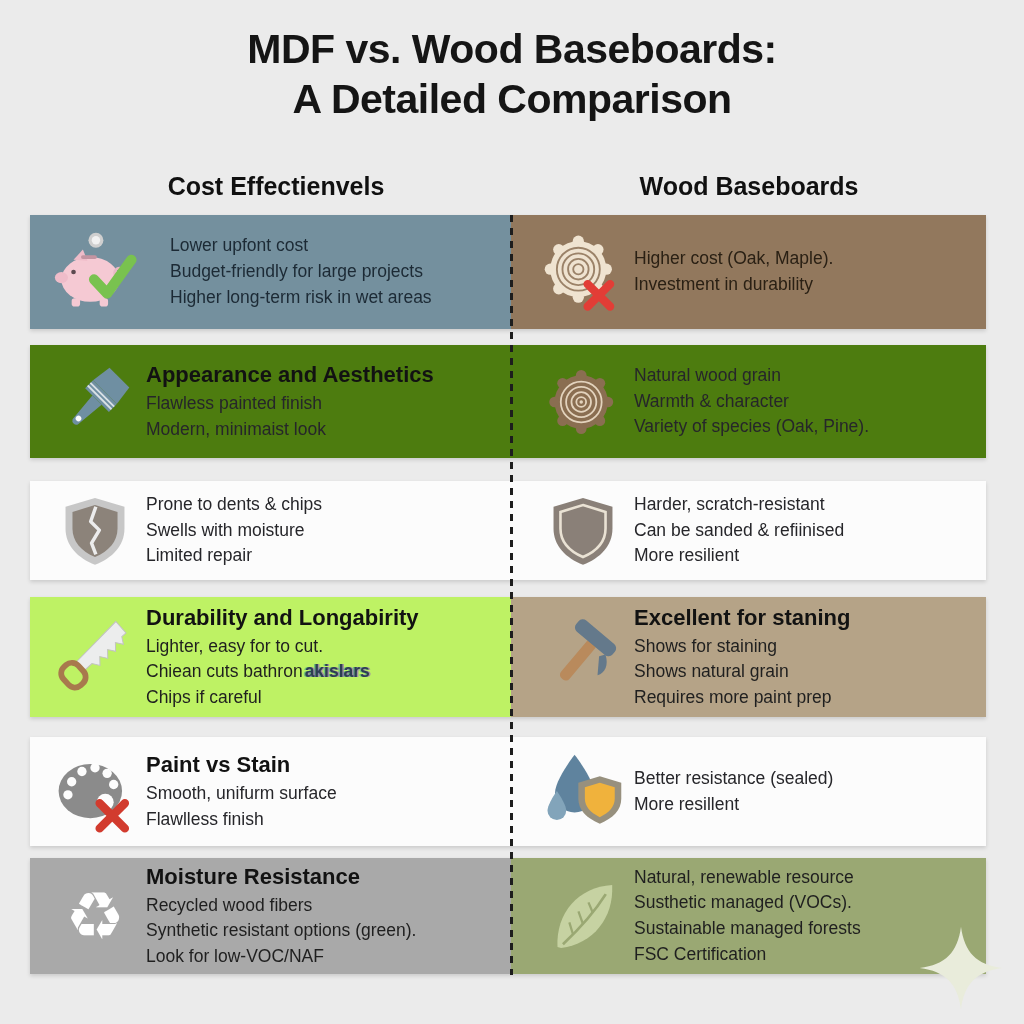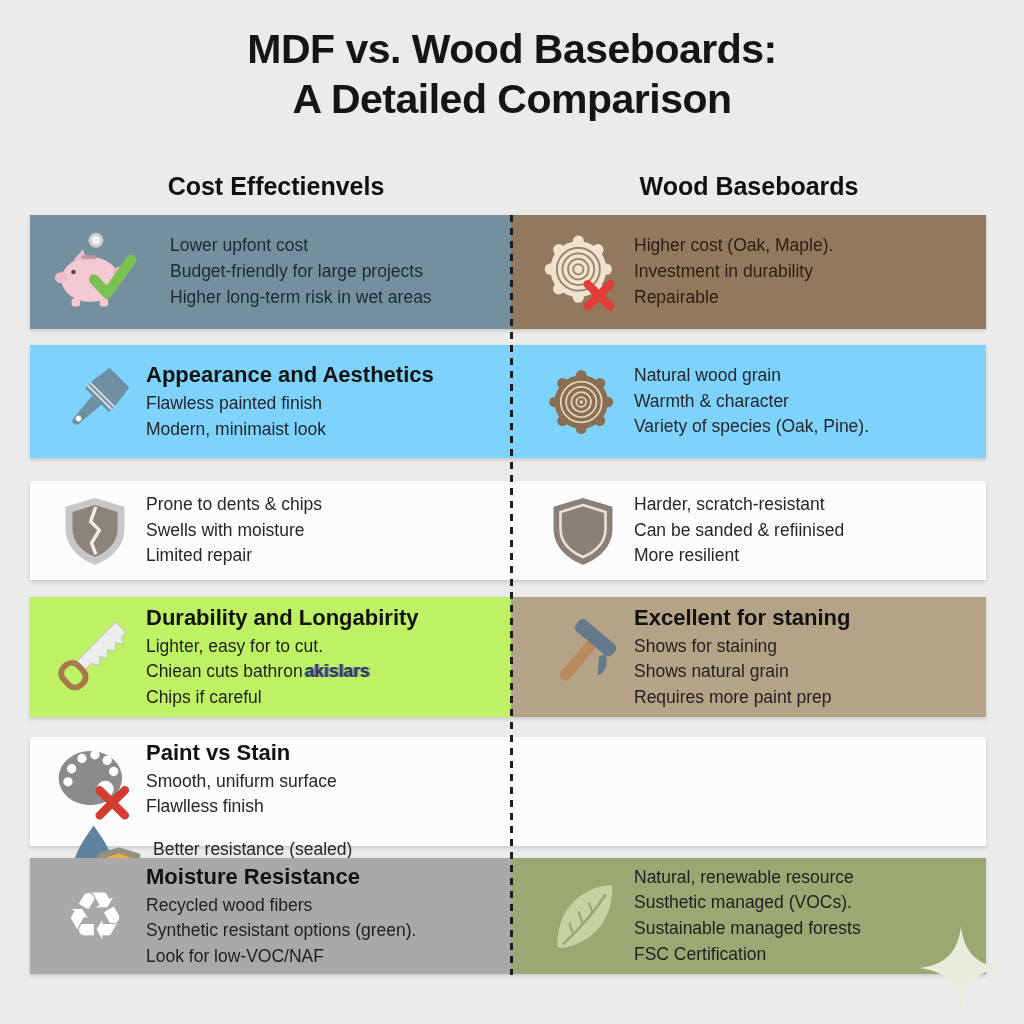--- a/index.html
+++ b/index.html
@@ -23,27 +23,27 @@
   .iconbox{width:86px;margin-left:22px;flex:0 0 auto;display:flex;align-items:center;justify-content:center;}
   .textbox{margin-left:8px;padding-right:6px;}
   .line{font-size:17.5px;line-height:1.47;color:#26262a;}
   .heading{font-size:22px;font-weight:bold;color:#121212;line-height:1.35;margin-bottom:1px;}
   .shadow{box-shadow:0 2px 4px rgba(0,0,0,.14);}
   #r1{top:215px;height:114px;}
   #r1 .left{background:#74909e;gap:24px;}
   #r1 .right{background:#92785d;}
   #r1 .left .line{color:#1c2a35;}
   #r1 .right .line{color:#2a2014;}
-  #r2{top:345px;height:113px;background:#7dd3fc;}
+  #r2{top:345px;height:113px;background:#4d7c0f;}
   #r3{top:481px;height:99px;background:#fcfcfc;}
   #r4{top:597px;height:120px;}
   #r4 .left{background:#bef264;}
   #r4 .right{background:#b5a387;}
   #r4 .line,#r6 .line{color:#1f1f1f;}
-  #r5{top:737px;height:109px;background:#fcfcfc;flex-direction:column;}
+  #r5{top:737px;height:109px;background:#fcfcfc;}
   #r6{top:858px;height:116px;}
   #r6 .left{background:#a9a9a9;}
   #r6 .right{background:#9aa873;}
   .divider{
     position:absolute;left:510px;top:215px;width:3px;height:760px;
     background:repeating-linear-gradient(to bottom,#1d1d1d 0 7px,transparent 7px 13px);
   }
   .glitch{
     color:#2e3e52;font-weight:bold;margin-left:2px;
     text-shadow:1.5px 0 0 rgba(140,80,200,.6),-1.5px 0 0 rgba(60,160,140,.6);
@@ -105,21 +105,20 @@
             <circle cx="40" cy="42" r="17"></circle>
           <circle cx="40" cy="42" r="11"></circle>
             <circle cx="40" cy="42" r="5.5"></circle>
         </g>
         <path d="M50 58 L74 82 M74 58 L50 82" stroke="#e23d36" stroke-width="9" stroke-linecap="round" fill="none"></path>
       </svg>
     </div>
     <div class="textbox">
       <div class="line">Higher cost (Oak, Maple).</div>
       <div class="line">Investment in durability</div>
-      <div class="line">Repairable</div>
     </div>
   </div>
 </div>
 
 <div class="row shadow" id="r2">
   <div class="cell left">
     <div class="iconbox">
       <svg width="84" height="84" viewBox="0 0 90 90">
         <g transform="rotate(45 45 45)">
           <path d="M30 8 L60 8 L63 30 L27 30 Z" fill="#6f8fa2"></path>

